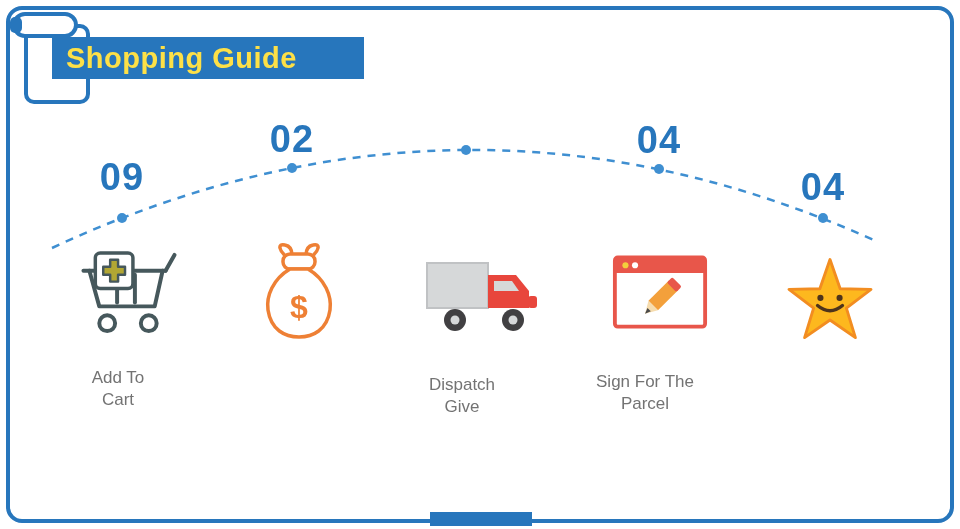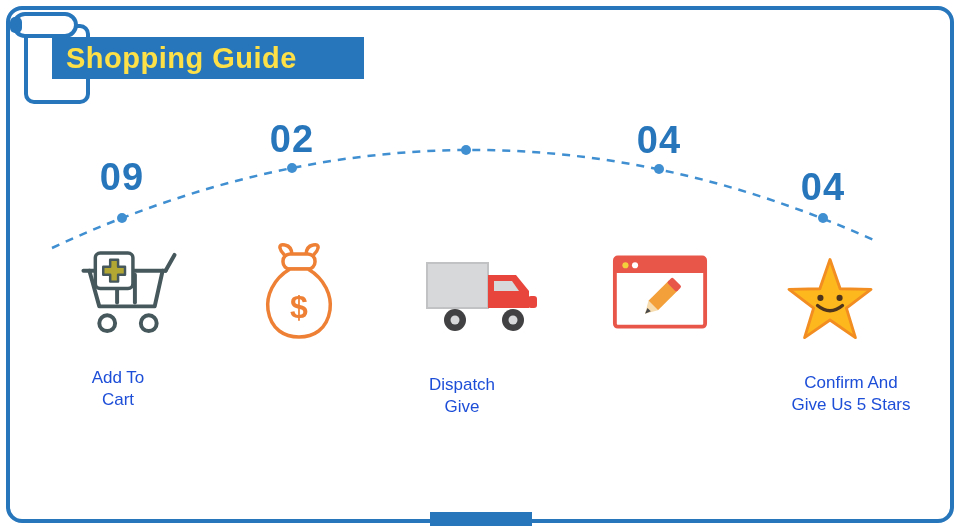--- a/index.html
+++ b/index.html
@@ -21,21 +21,21 @@
     color:#fde047;font-size:29px;font-weight:bold;padding-left:14px;
     letter-spacing:.5px;white-space:nowrap;
   }
   .step-num{
     position:absolute;width:80px;text-align:center;font-size:38px;
     font-weight:bold;color:#2776bc;letter-spacing:1px;z-index:2;
   }
   .icon{position:absolute;z-index:2;}
   .step-label{
     position:absolute;width:180px;text-align:center;font-size:17px;
-    color:#1d4ed8;line-height:1.32;white-space:pre-line;z-index:2;
+    color:#737373;line-height:1.32;white-space:pre-line;z-index:2;
   }
   .bottom-tab{
     position:absolute;left:430px;bottom:3px;width:102px;height:14px;
     background:#2776bc;z-index:2;
   }
 </style>
 </head>
 <body>
 
 <div class="stage">
@@ -118,18 +118,18 @@
     <polygon points="50,10 60.6,40.4 92.8,41.1 67.1,60.6 76.5,91.4 50,73 23.5,91.4 32.9,60.6 7.2,41.1 39.4,40.4" fill="#fdb81e" stroke="#f28d21" stroke-width="3" stroke-linejoin="round"></polygon>
     <circle cx="40" cy="50" r="3.2" fill="#4d341c"></circle>
     <circle cx="60" cy="50" r="3.2" fill="#4d341c"></circle>
     <path d="M37 58 Q50 69 63 58" fill="none" stroke="#4d341c" stroke-width="3.5" stroke-linecap="round"></path>
   </svg>
 
   <div class="step-label" style="left:28px;top:367px">Add To
 Cart</div>
   <div class="step-label" style="left:372px;top:374px">Dispatch
 Give</div>
-  <div class="step-label" style="left:761px;top:372px">Confirm And
-Give Us 5 Stars</div>
+  <div class="step-label" style="left:555px;top:371px">Sign For The
+Parcel</div>
 
   <div class="bottom-tab"></div>
 
 </div>
 
 </body></html>

